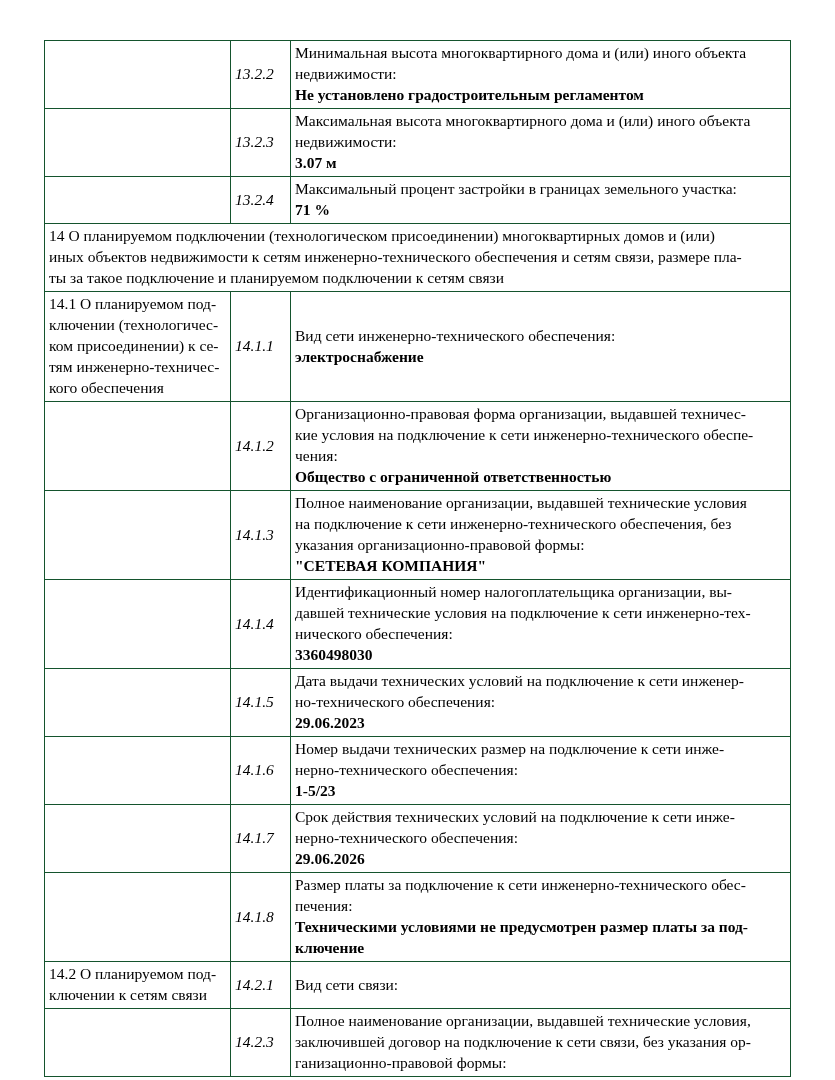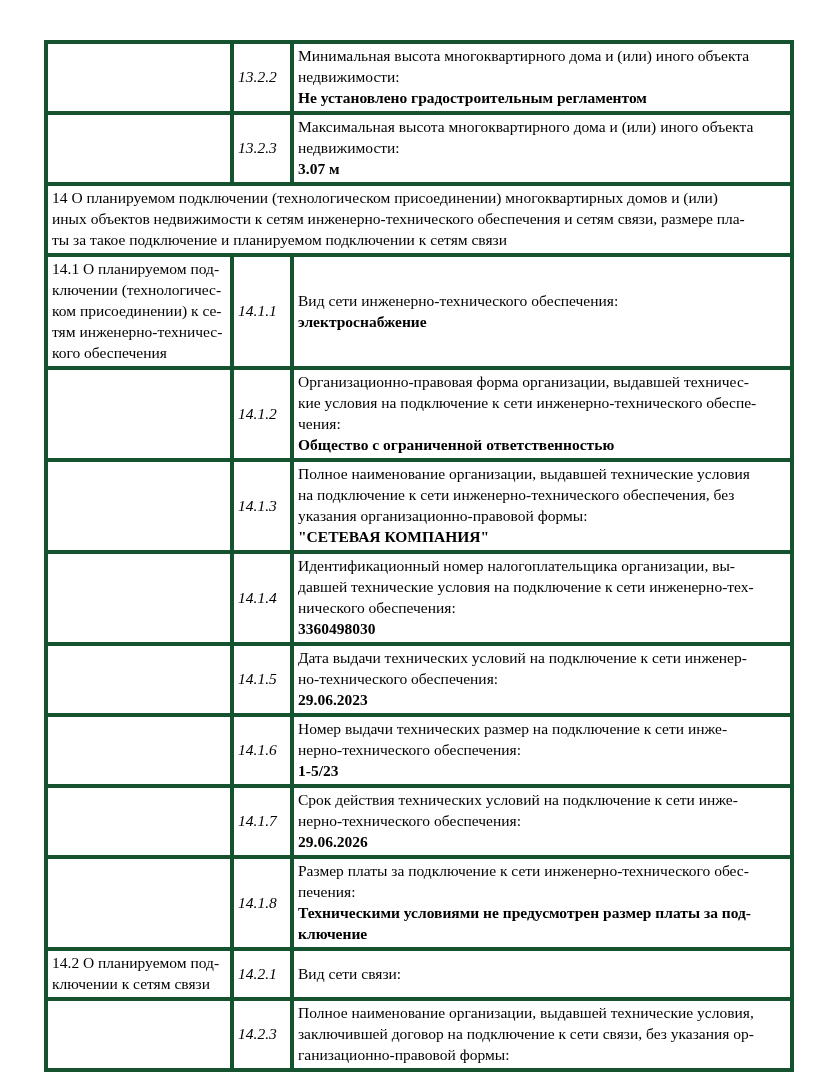--- a/index.html
+++ b/index.html
@@ -19,21 +19,21 @@
   }
   table.decl {
     position: absolute;
     left: 44px;
     top: 40px;
     width: 746px;
     border-collapse: collapse;
     table-layout: fixed;
   }
   table.decl td {
-    border: 4px solid #14532d;
+    border: 1px solid #14532d;
     vertical-align: middle;
     padding: 1px 2px 3px 4px;
     overflow: hidden;
   }
   td.category-cell {
     white-space: pre-line;
     margin-left: 47px;
   }
   td.num-cell {
     padding-left: 5px;
@@ -71,20 +71,28 @@
           <div class="field-value">Не установлено градостроительным регламентом</div>
         </td>
       </tr>
       <tr>
         <td class="category-cell"></td>
         <td class="num-cell">13.2.3</td>
         <td class="content-cell">
           <div class="field-label">Максимальная высота многоквартирного дома и (или) иного объекта
 недвижимости:</div>
           <div class="field-value">3.07 м</div>
+        </td>
+      </tr>
+      <tr>
+        <td class="category-cell"></td>
+        <td class="num-cell">13.2.4</td>
+        <td class="content-cell">
+          <div class="field-label">Максимальный процент застройки в границах земельного участка:</div>
+          <div class="field-value">71 %</div>
         </td>
       </tr>
       <tr>
         <td colspan="3" class="section-cell">14 О планируемом подключении (технологическом присоединении) многоквартирных домов и (или)
 иных объектов недвижимости к сетям инженерно-технического обеспечения и сетям связи, размере пла-
 ты за такое подключение и планируемом подключении к сетям связи</td>
       </tr>
       <tr>
         <td class="category-cell">14.1 О планируемом под-
 ключении (технологичес-

